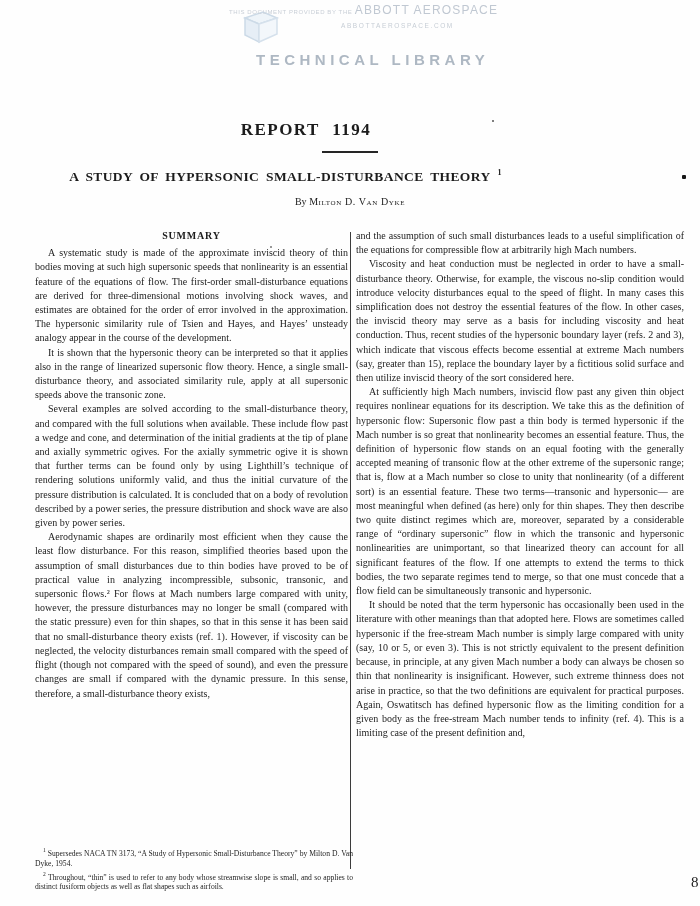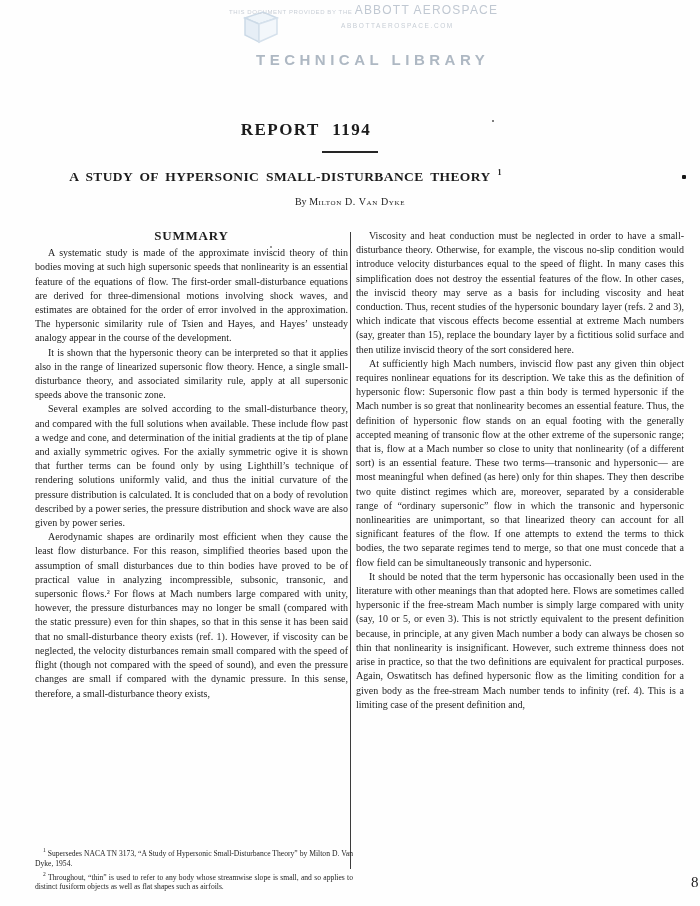--- a/index.html
+++ b/index.html
@@ -22,21 +22,21 @@
   .byline{position:absolute;top:196px;left:0;width:700px;text-align:center;font-size:10px;}
   .byline .sc{font-variant:small-caps;letter-spacing:.6px;}
 
   
   .col{position:absolute;top:229px;font-size:10px;line-height:14.2px;text-align:justify;}
   .col-left{left:35px;width:313px;}
   .col-right{left:356px;width:328px;}
   .col p{margin:0;text-indent:13px;}
   .col p.noindent{text-indent:0;}
   .col p.ital{}
-  .col-head{font-weight:bold;text-align:center;font-size:13px;letter-spacing:.8px;text-indent:0 !important;margin:0 0 3px 0 !important;}
+  .col-head{font-weight:bold;text-align:center;font-size:10px;letter-spacing:.8px;text-indent:0 !important;margin:0 0 3px 0 !important;}
   .col-head.intro{margin:8px 0 3px 0 !important;}
   .col-divider{position:absolute;left:350px;top:232px;width:1px;height:637px;background:#3c3c3c;}
 
   
   .footnotes{position:absolute;left:35px;top:845px;width:318px;font-size:7.6px;line-height:10px;text-align:justify;color:#232323;}
   .footnotes p{margin:0;text-indent:8px;}
   .footnotes sup{font-size:5.5px;}
 
   .page-number{position:absolute;left:645px;top:874px;font-size:15px;letter-spacing:1px;margin-left:46px;}
 
@@ -79,20 +79,21 @@
 
   <div class="col col-left">
     <p class="col-head">SUMMARY</p>
     <p class="ital">A systematic study is made of the approximate inviscid theory of thin bodies moving at such high supersonic speeds that nonlinearity is an essential feature of the equations of flow. The first-order small-disturbance equations are derived for three-dimensional motions involving shock waves, and estimates are obtained for the order of error involved in the approximation. The hypersonic similarity rule of Tsien and Hayes, and Hayes’ unsteady analogy appear in the course of the development.</p>
     <p class="ital">It is shown that the hypersonic theory can be interpreted so that it applies also in the range of linearized supersonic flow theory. Hence, a single small-disturbance theory, and associated similarity rule, apply at all supersonic speeds above the transonic zone.</p>
     <p class="ital">Several examples are solved according to the small-disturbance theory, and compared with the full solutions when available. These include flow past a wedge and cone, and determination of the initial gradients at the tip of plane and axially symmetric ogives. For the axially symmetric ogive it is shown that further terms can be found only by using Lighthill’s technique of rendering solutions uniformly valid, and thus the initial curvature of the pressure distribution is calculated. It is concluded that on a body of revolution described by a power series, the pressure distribution and shock wave are also given by power series.</p>
     <p>Aerodynamic shapes are ordinarily most efficient when they cause the least flow disturbance.  For this reason, simplified theories based upon the assumption of small disturbances due to thin bodies have proved to be of practical value in analyzing incompressible, subsonic, transonic, and supersonic flows.²  For flows at Mach numbers large compared with unity, however, the pressure disturbances may no longer be small (compared with the static pressure) even for thin shapes, so that in this sense it has been said that no small-disturbance theory exists (ref. 1).  However, if viscosity can be neglected, the velocity disturbances remain small compared with the speed of flight (though not compared with the speed of sound), and even the pressure changes are small if compared with the dynamic pressure.  In this sense, therefore, a small-disturbance theory exists,</p>
   </div>
 
   <div class="col col-right">
+    <p class="noindent">and the assumption of such small disturbances leads to a useful simplification of the equations for compressible flow at arbitrarily high Mach numbers.</p>
     <p>Viscosity and heat conduction must be neglected in order to have a small-disturbance theory.  Otherwise, for example, the viscous no-slip condition would introduce velocity disturbances equal to the speed of flight.  In many cases this simplification does not destroy the essential features of the flow.  In other cases, the inviscid theory may serve as a basis for including viscosity and heat conduction.  Thus, recent studies of the hypersonic boundary layer (refs. 2 and 3), which indicate that viscous effects become essential at extreme Mach numbers (say, greater than 15), replace the boundary layer by a fictitious solid surface and then utilize inviscid theory of the sort considered here.</p>
     <p>At sufficiently high Mach numbers, inviscid flow past any given thin object requires nonlinear equations for its description.  We take this as the definition of hypersonic flow: Supersonic flow past a thin body is termed hypersonic if the Mach number is so great that nonlinearity becomes an essential feature.  Thus, the definition of hypersonic flow stands on an equal footing with the generally accepted meaning of transonic flow at the other extreme of the supersonic range; that is, flow at a Mach number so close to unity that nonlinearity (of a different sort) is an essential feature.  These two terms—transonic and hypersonic— are most meaningful when defined (as here) only for thin shapes.  They then describe two quite distinct regimes which are, moreover, separated by a considerable range of “ordinary supersonic” flow in which the transonic and hypersonic nonlinearities are unimportant, so that linearized theory can account for all significant features of the flow.  If one attempts to extend the terms to thick bodies, the two separate regimes tend to merge, so that one must concede that a flow field can be simultaneously transonic and hypersonic.</p>
     <p>It should be noted that the term hypersonic has occasionally been used in the literature with other meanings than that adopted here.  Flows are sometimes called hypersonic if the free-stream Mach number is simply large compared with unity (say, 10 or 5, or even 3).  This is not strictly equivalent to the present definition because, in principle, at any given Mach number a body can always be chosen so thin that nonlinearity is insignificant.  However, such extreme thinness does not arise in practice, so that the two definitions are equivalent for practical purposes.  Again, Oswatitsch has defined hypersonic flow as the limiting condition for a given body as the free-stream Mach number tends to infinity (ref. 4).  This is a limiting case of the present definition and,</p>
   </div>
 
   <div class="footnotes">
     <p><sup>1</sup> <span>Supersedes NACA TN 3173, “A Study of Hypersonic Small-Disturbance Theory” by Milton D. Van Dyke, 1954.</span></p>
     <p><sup>2</sup> <span>Throughout, “thin” is used to refer to any body whose streamwise slope is small, and so applies to distinct fusiform objects as well as flat shapes such as airfoils.</span></p>
   </div>
 

